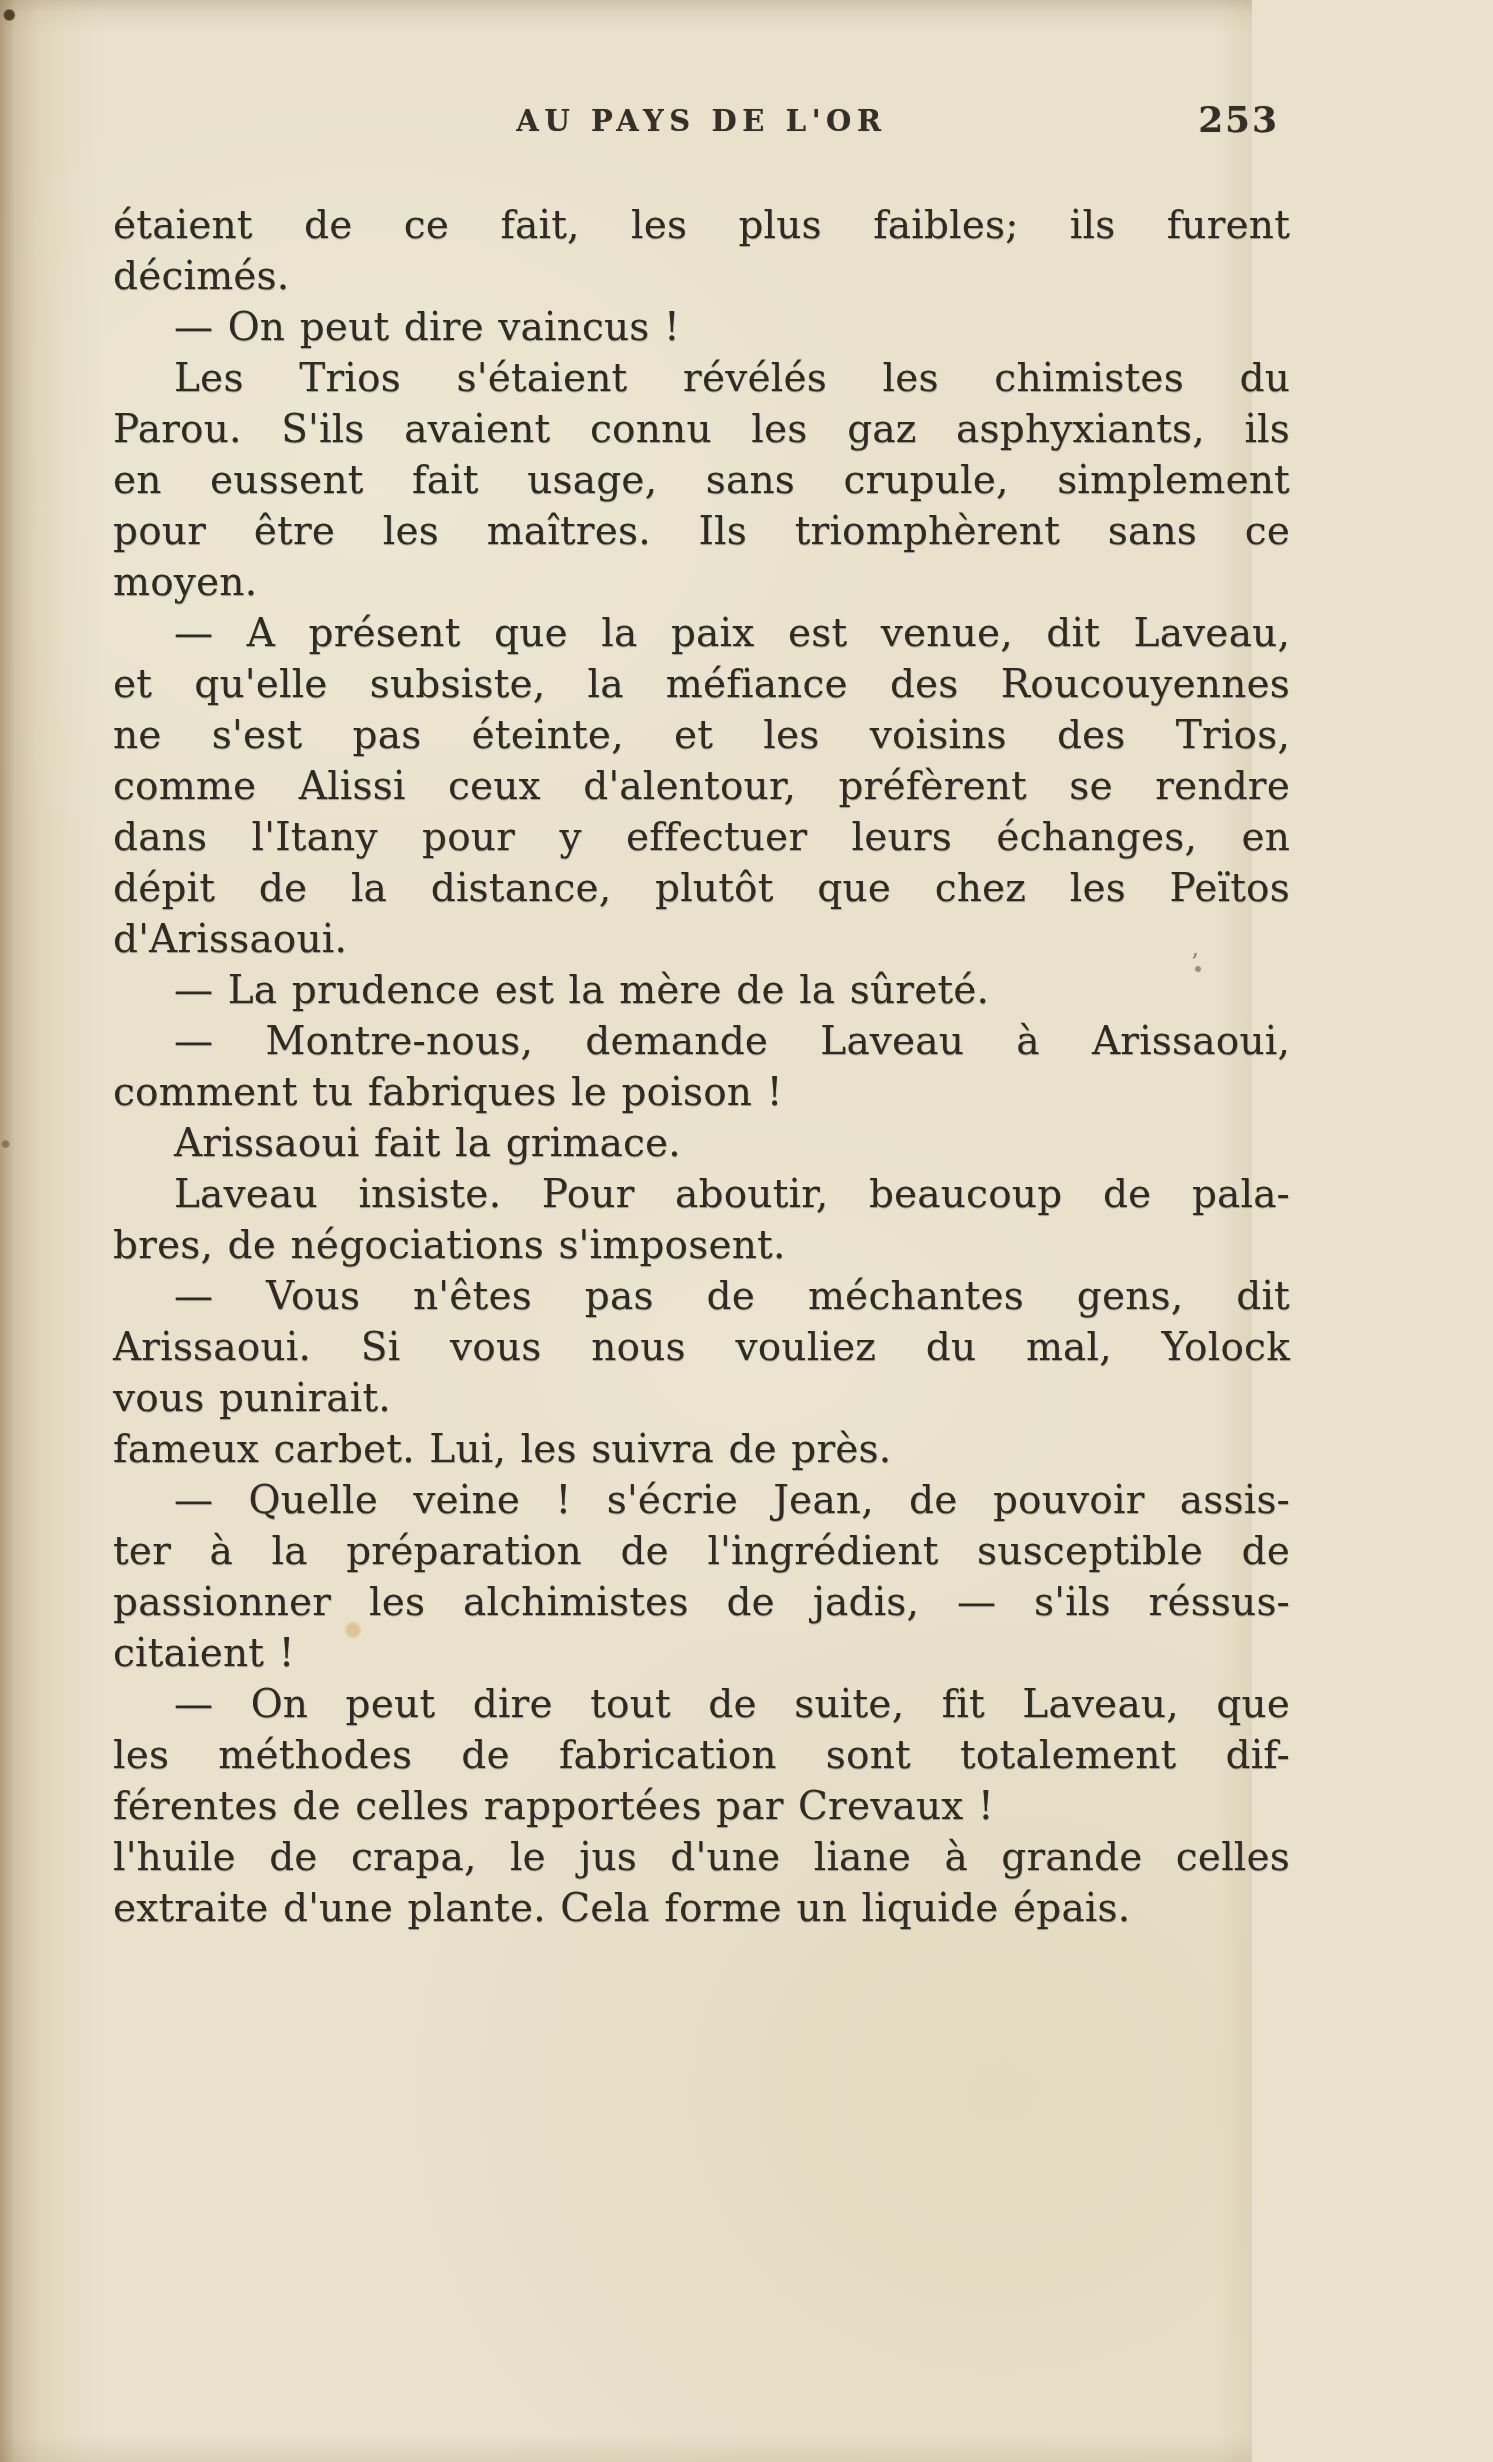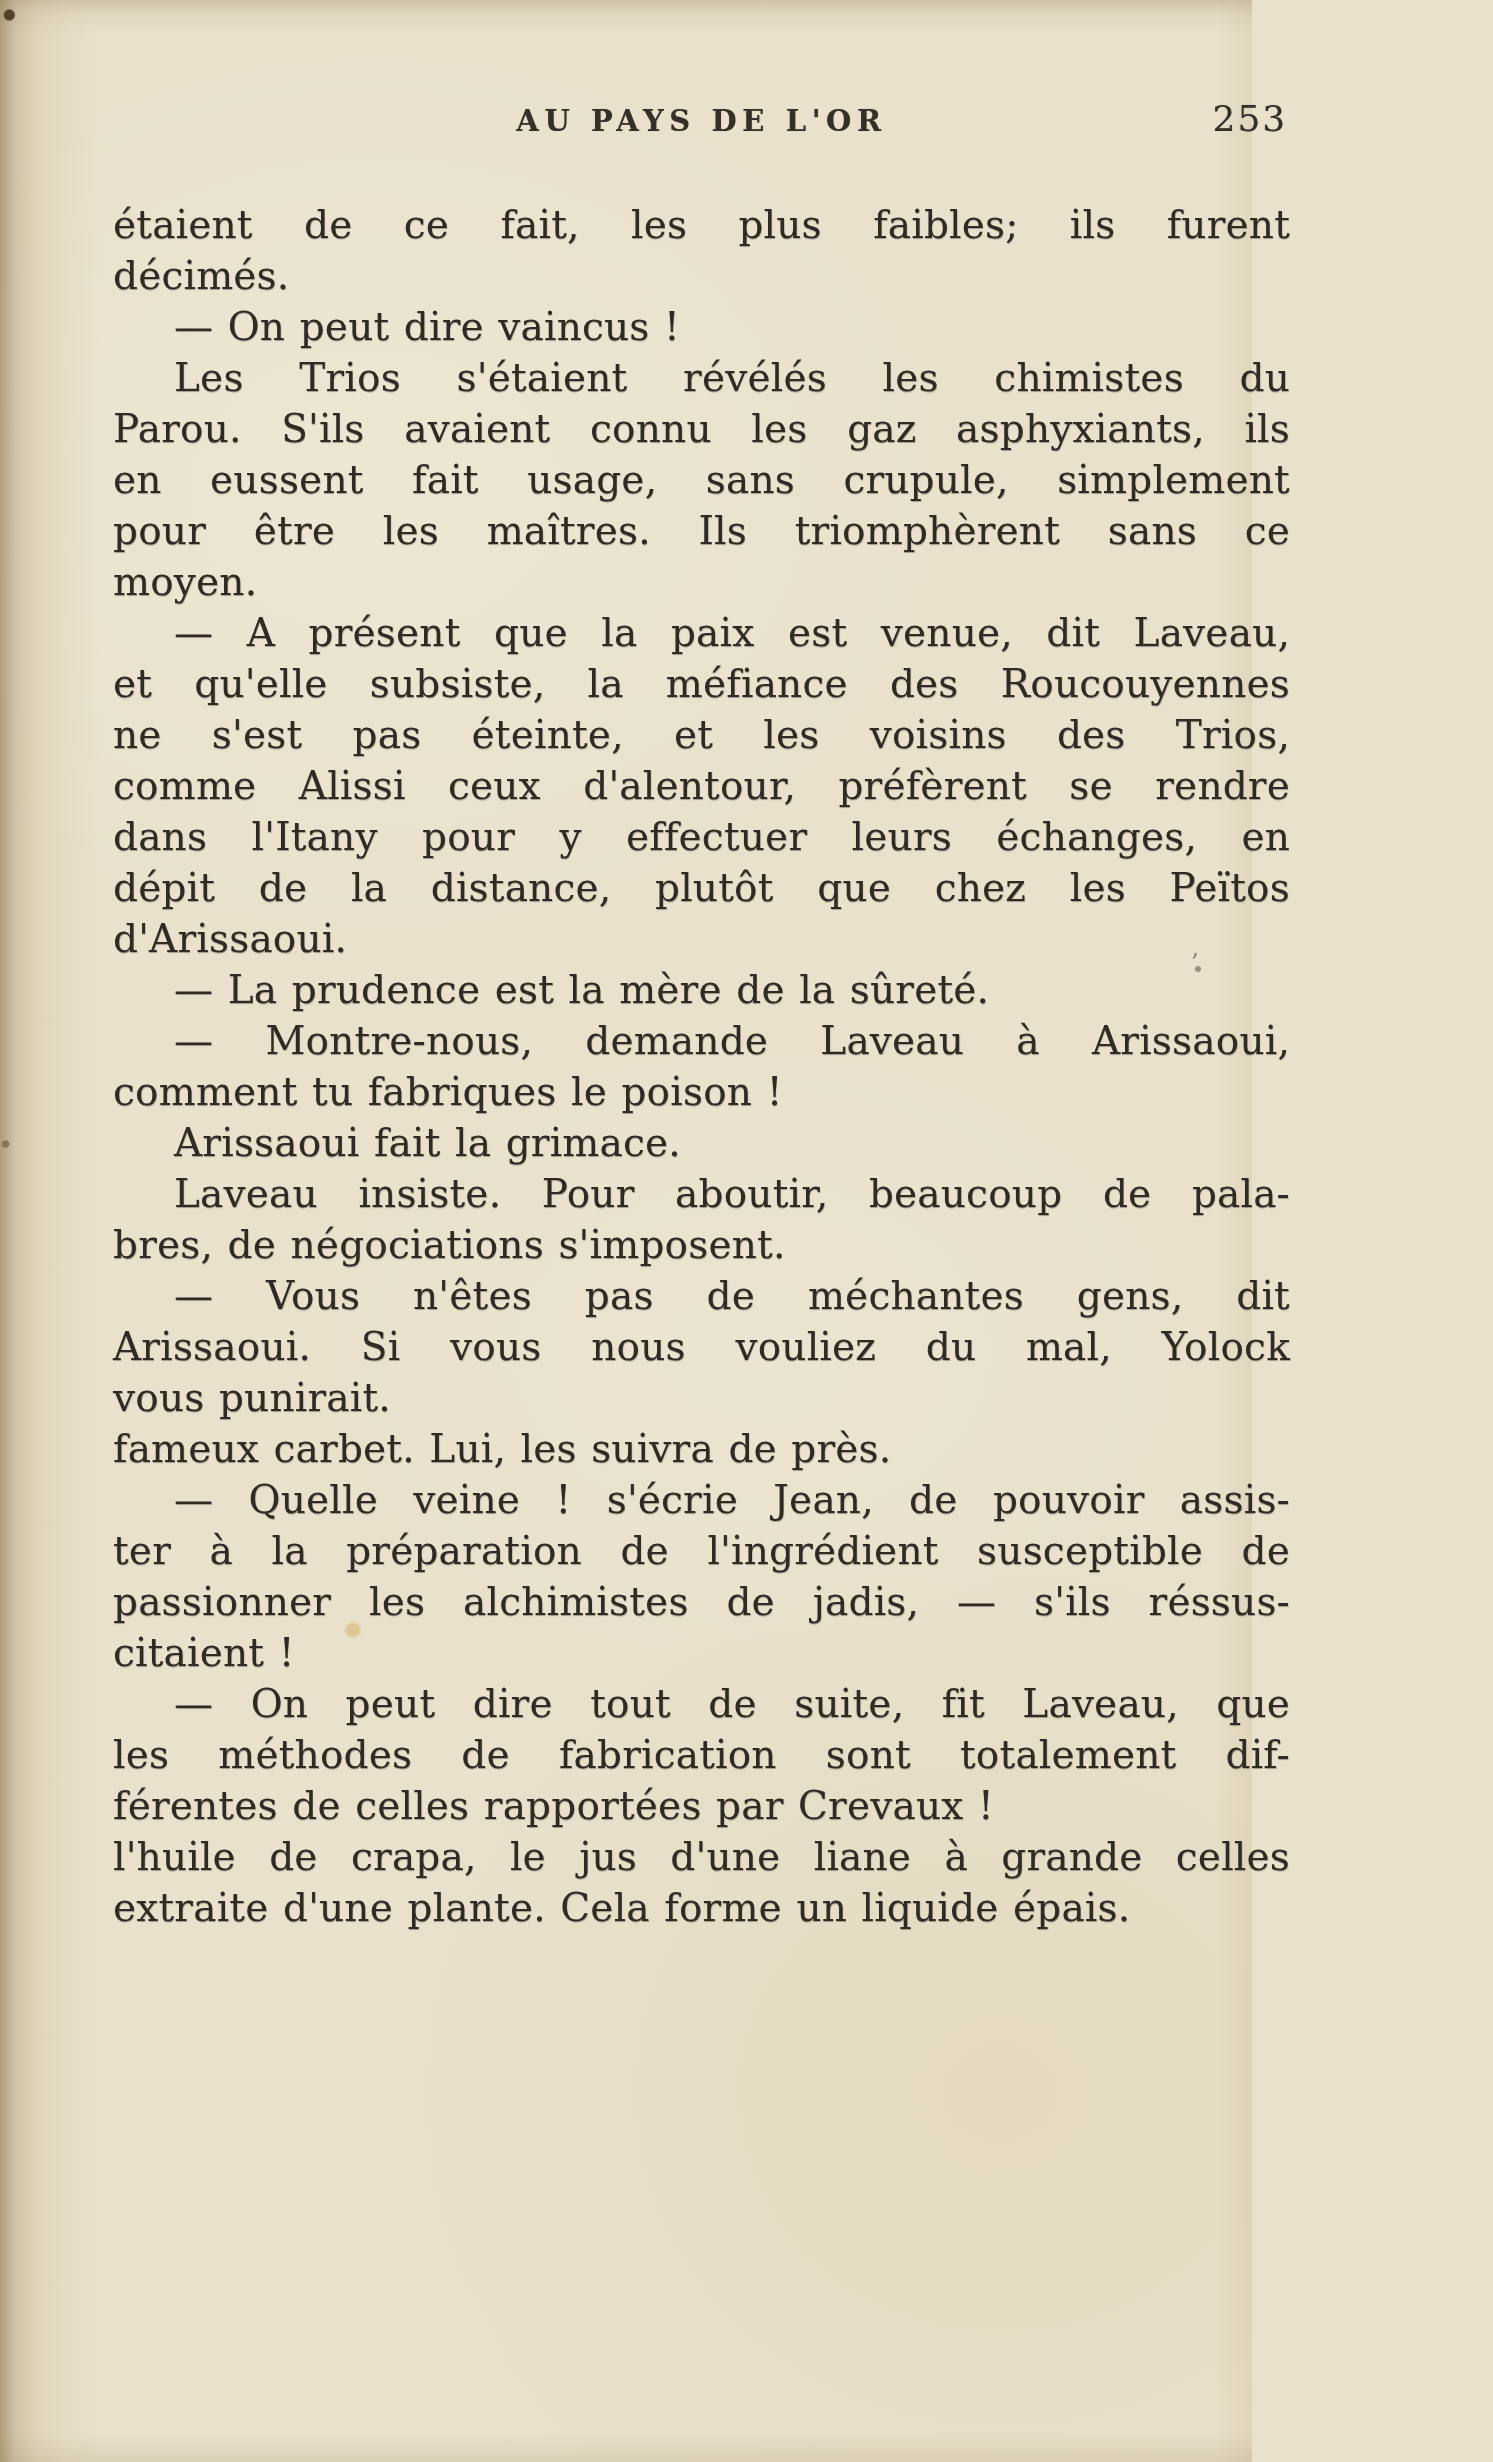--- a/index.html
+++ b/index.html
@@ -44,23 +44,23 @@
     display: block;
     text-align: center;
     font-size: 29px;
     font-weight: 700;
     letter-spacing: 5.6px;
     color: #343028;
     text-shadow: 0 0 0.9px rgba(52,48,40,.45);
   }
   .page-number {
     position: absolute;
-    right: 3px; top: -5.6px;
+    right: 11px; top: -5.6px;
     font-size: 36px;
-    font-weight: 400;
+    font-weight: 700;
     letter-spacing: 1.9px;
     color: #343028;
     text-shadow: 0 0 0.9px rgba(52,48,40,.45);
   }
   .text-block {
     position: absolute;
     left: 113px; top: 199px;
     width: 1177px;
     font-size: 39px;
     line-height: 51px;

